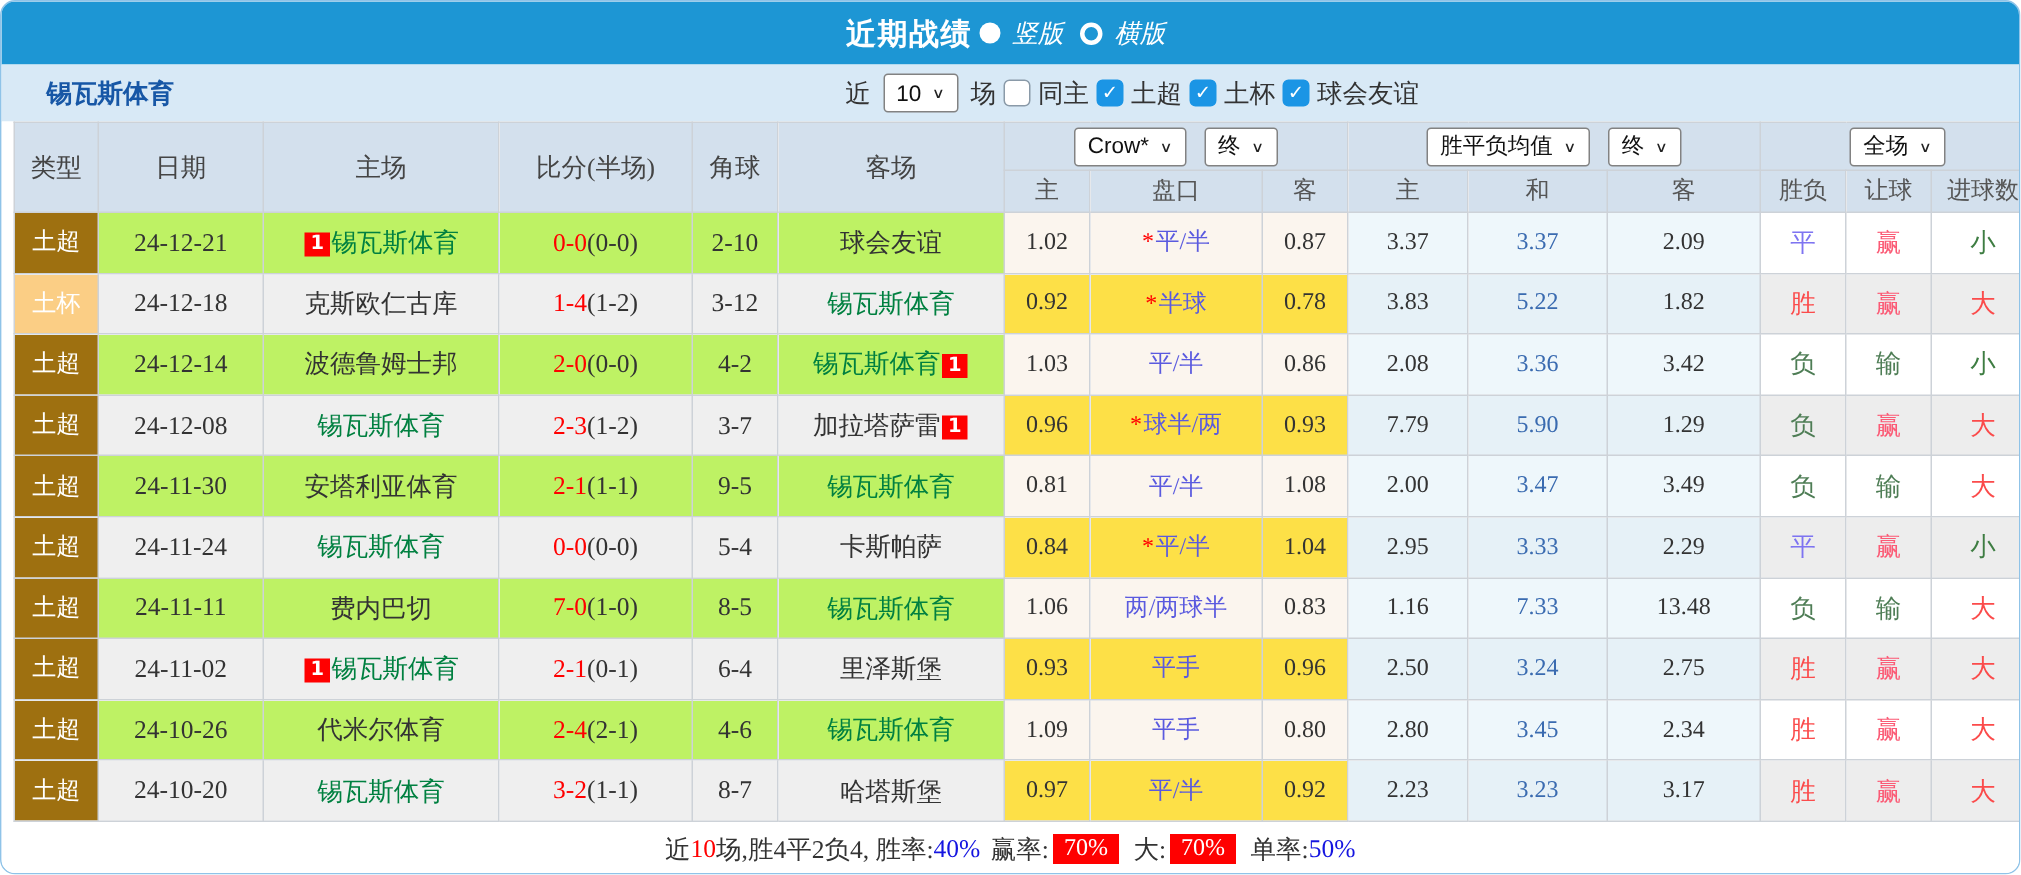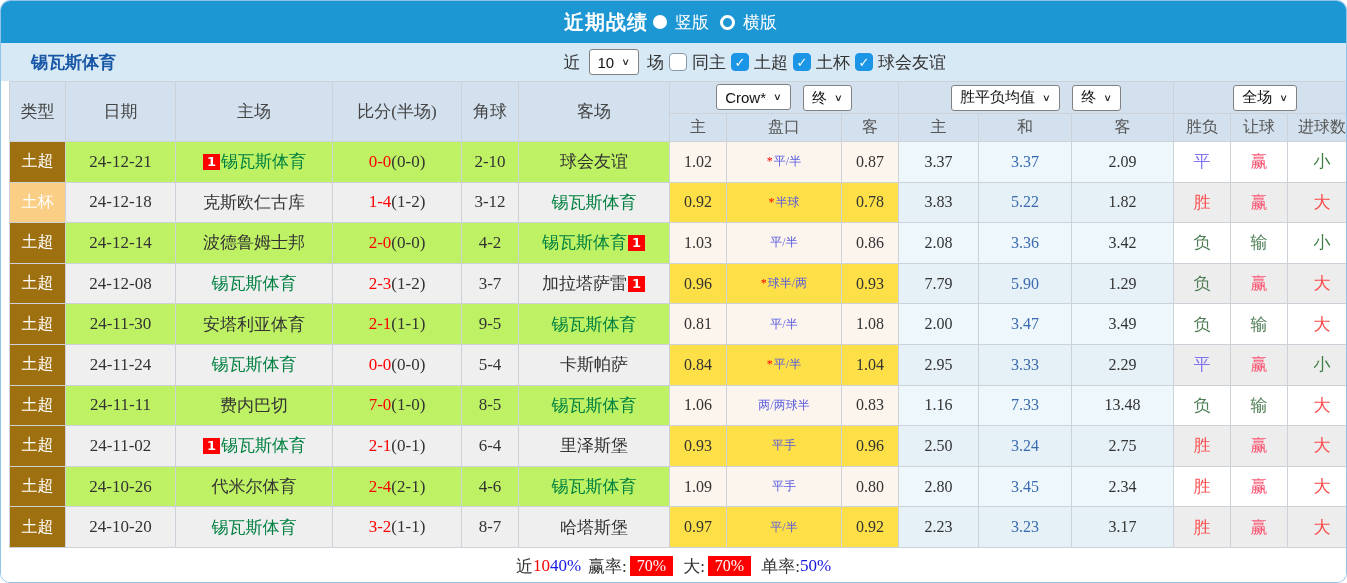--- a/index.html
+++ b/index.html
@@ -10,21 +10,21 @@
   }
   
   .title-bar {
     height:42px; background:#1D96D4; display:flex; align-items:center; justify-content:center;
     gap:5px; color:#fff; font-family:"Liberation Sans","DejaVu Sans",sans-serif;
   }
   .title-bar .title { font-size:20px; font-weight:bold; letter-spacing:1px; }
   .radio { display:inline-block; border-radius:50%; vertical-align:middle; }
   .radio.sel { width:14px; height:14px; background:#fff; }
   .radio.unsel { width:15px; height:15px; border:3.5px solid #fff; background:transparent; }
-  .radio-label { font-size:17px; margin:0 6px 0 3px; }
+  .radio-label { font-size:17px; margin:0 6px 0 3px;font-style:italic; }
   
   .filter-bar {
     height:38px; background:#D8E9F6; display:flex; align-items:center; padding-left:30px;
     font-size:17px; color:#333;
   }
   .team-name { color:#1757A6; font-weight:bold; font-size:17px; }
   .filter-group { margin-left:auto; margin-right:400px; display:flex; align-items:center; gap:4px; }
   .checkbox {
     width:18px; height:18px; border-radius:4px; display:inline-flex; align-items:center; justify-content:center;
     background:#fff; border:1px solid #8A9AA8; margin:0 1px; cursor:pointer;
@@ -53,21 +53,21 @@
   .t-cup   { background:#FBCE85; }
   tr.odd  .c-plain { background:#bef264; }
   tr.even .c-plain { background:#EFEFEF; }
   tr.odd  .c-odd, tr.odd .c-hand  { background:#FBF5EE; }
   tr.even .c-odd, tr.even .c-hand { background:#fde047; }
   tr.odd  .c-avg  { background:#EEF7FB; }
   tr.even .c-avg  { background:#E6F1F7; }
   tr.odd  .c-res  { background:#FFFFFF; }
   tr.even .c-res  { background:#EDEDED; }
   .c-odd { font-size:16px; }
-  .c-hand { color:#5A5ADF; font-size:12px; }
+  .c-hand { color:#5A5ADF; font-size:16px; }
   .c-hand .star { color:#FF0000; margin-right:1px; }
   .c-avg { font-size:16px; }
   .c-avg.draw { color:#3A6BB0; }
   .tname.green { color:#008040; }
   .ft { color:#FF0000; }
   .ht { color:#333; }
   .card-badge {
     display:inline-block; background:#FF0000; color:#fff; font-family:"DejaVu Sans",sans-serif;
     font-size:13px; font-weight:bold; line-height:16px; padding:0 4px; margin:0 1px; vertical-align:1px;
   }
@@ -349,20 +349,21 @@
             <td class="c-res" style="color:#FB5A75">赢</td>
             <td class="c-res" style="color:#FB4B4B">大</td>
           </tr>
         </tbody>
     </table>
   </div>
 
   <div class="footer">
     <span class="f-dark">近</span>
       <span class="f-red">10</span>
+      <span class="f-dark">场,胜4平2负4, 胜率:</span>
       <span class="f-blue">40%</span>
     <span class="f-dark sp">赢率:</span>
       <span class="f-badge">70%</span>
     <span class="f-dark sp">大:</span>
       <span class="f-badge">70%</span>
     <span class="f-dark sp">单率:</span>
       <span class="f-blue">50%</span>
   </div>
 
 </div>

